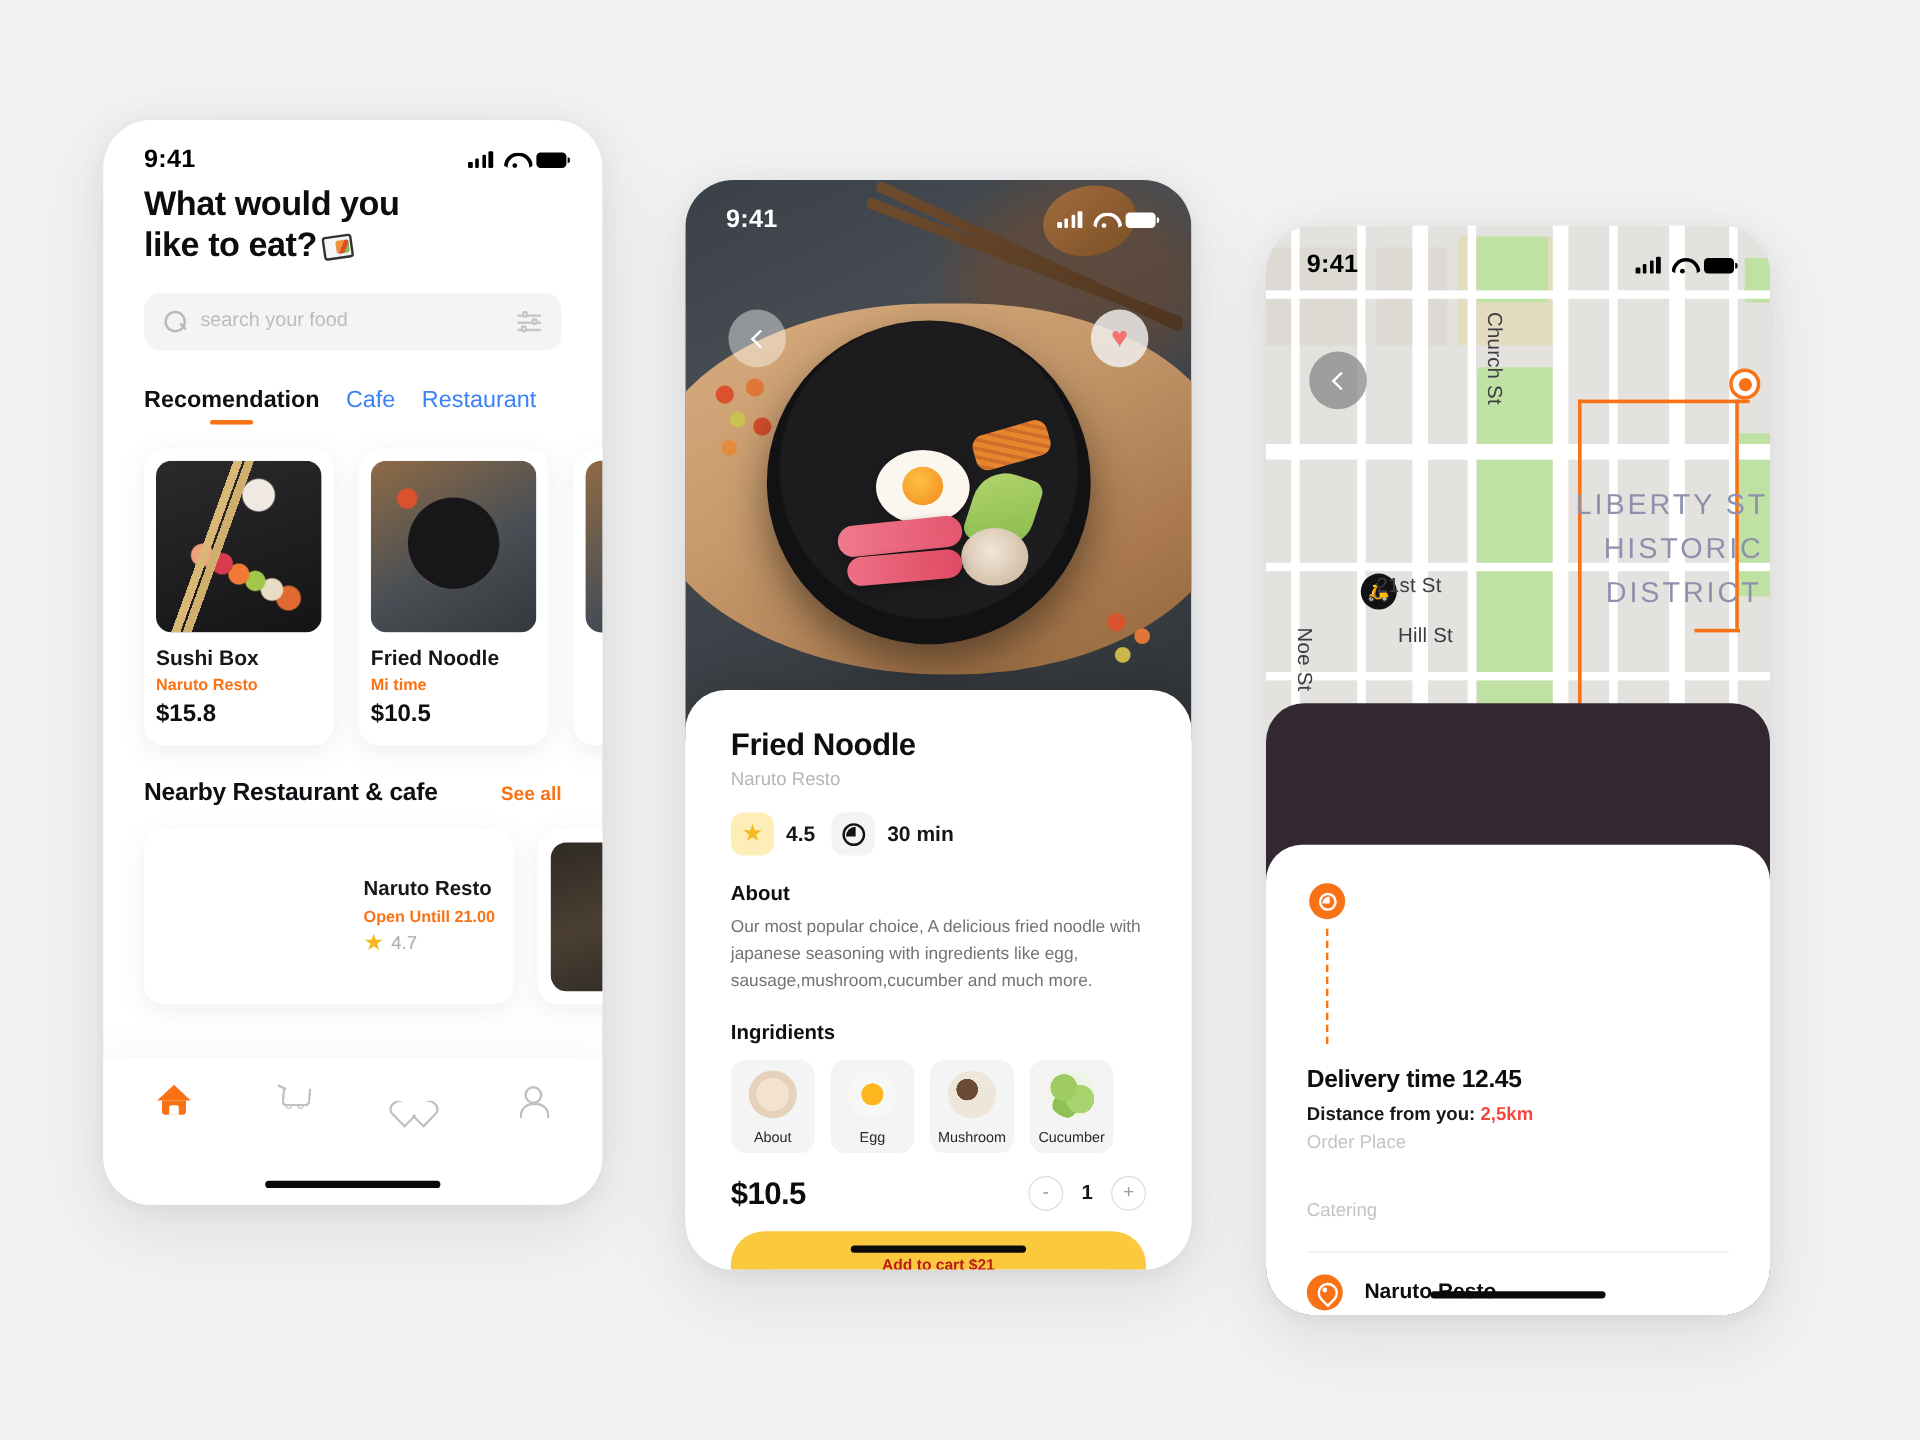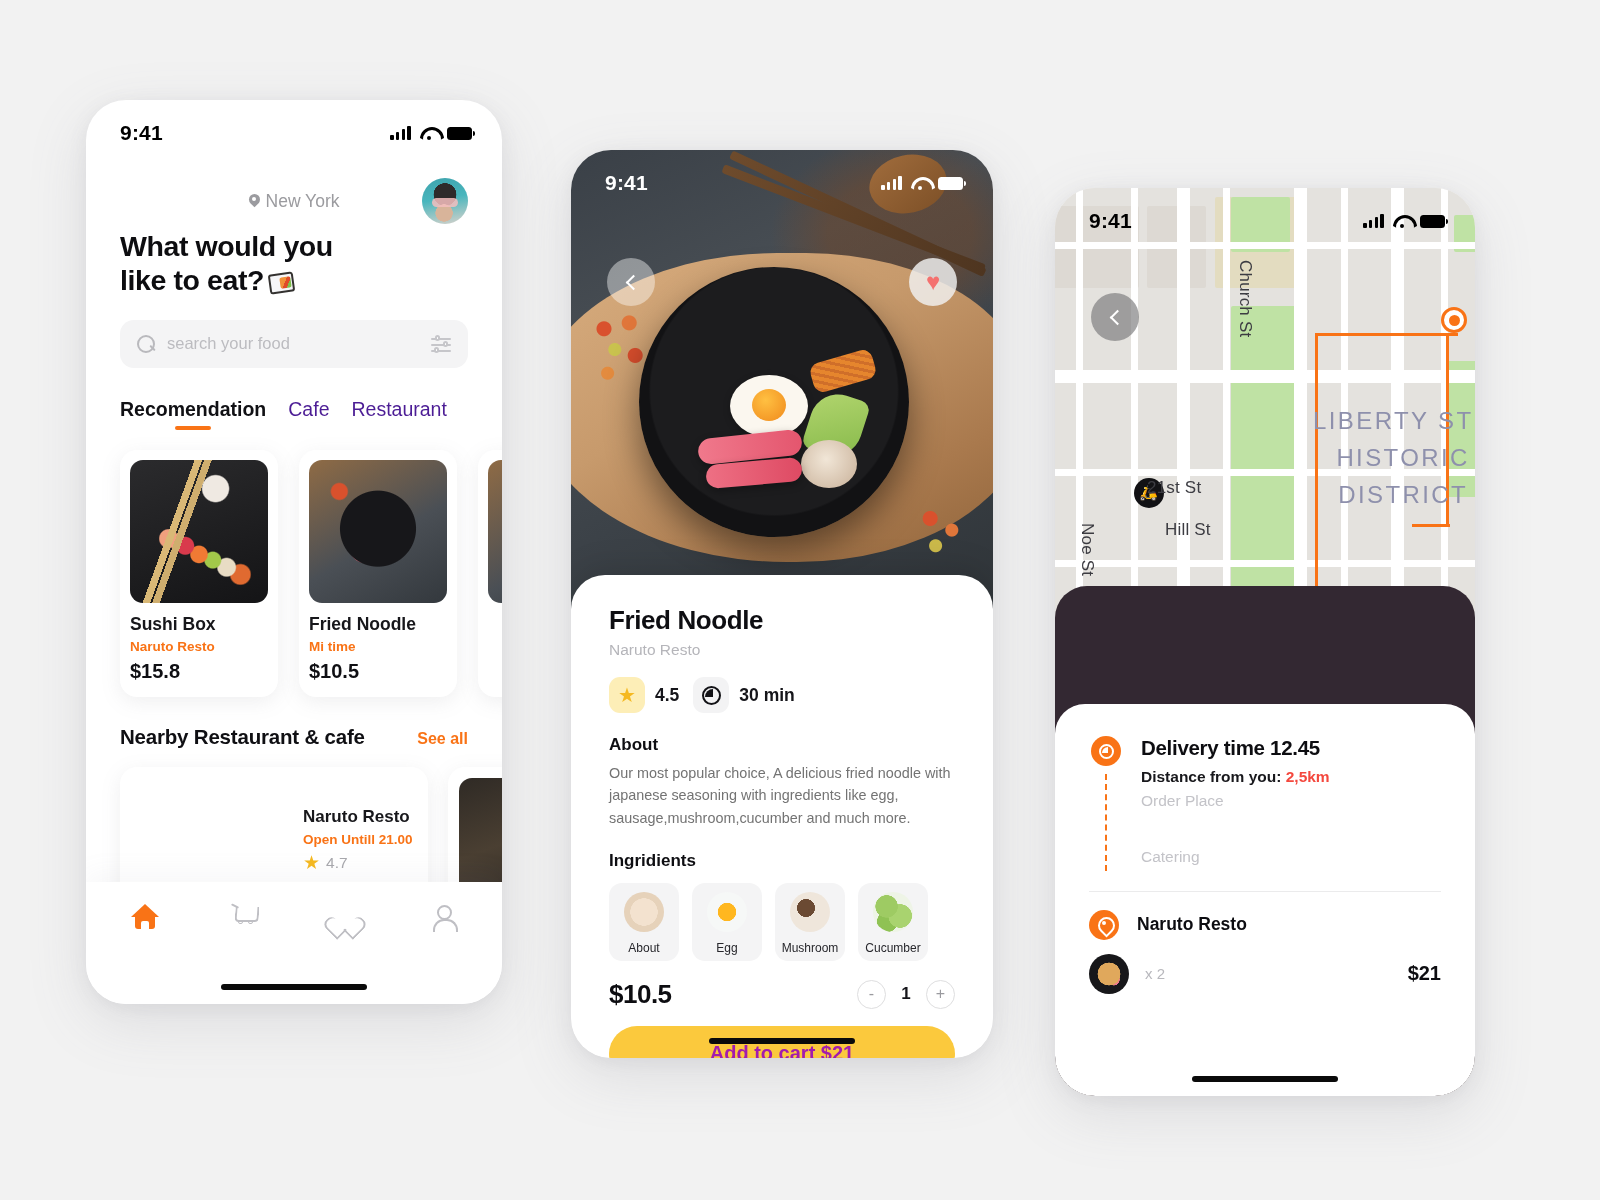--- a/index.html
+++ b/index.html
@@ -120,21 +120,21 @@
   .sliders i { position:absolute; left:0; width:20px; height:2px; background:#c6c6ca; border-radius:2px; }
   .sliders i:nth-child(1){ top:2px; } .sliders i:nth-child(2){ top:8px; } .sliders i:nth-child(3){ top:14px; }
   .sliders b { position:absolute; width:5.4px; height:5.4px; border-radius:50%;
                background:#fff; border:2px solid #c6c6ca; }
   .sliders b:nth-child(4){ top:-.4px; left:4px; }
   .sliders b:nth-child(5){ top:5.6px; left:12px; }
   .sliders b:nth-child(6){ top:11.6px; left:3px; }
 
   .tabs { display: flex; gap: 22px; margin-top: 30px; align-items: flex-start;
           white-space: nowrap; overflow: hidden; }
-  .tab { font-size: 19.5px; color: #4c1d95; font-weight: 500; position: relative; padding-bottom: 9px; }
+  .tab { font-size: 19.5px; color: #3b82f6; font-weight: 500; position: relative; padding-bottom: 9px; }
   .tab.active { color: #101014; font-weight: 800; }
   .tab.active::after {
     content:""; position:absolute; left:50%; transform: translateX(-50%);
     bottom: 0; width: 36px; height: 3.4px; border-radius: 3px; background: var(--accent);
   }
 
   .hrow { display: flex; gap: 21px; margin-top: 20px; }
   .fcard {
     background:#fff; border-radius:17px; padding:10px 10px 14px;
     box-shadow: 0 5px 20px rgba(130,130,140,.13);
@@ -361,21 +361,21 @@
   .stepper { display:flex; align-items:center; gap: 15px; }
   .step-btn {
     width: 29px; height:29px; border-radius:50%; border:1.5px solid #dededf;
     display:flex; align-items:center; justify-content:center; color:#9a9a9f; font-size:16px;
     line-height:1; background:#fff;
   }
   .step-val { font-size: 17px; font-weight: 700; color:#15151a; min-width: 10px; text-align:center; }
   .cart-btn {
     margin-top: 16px; height: 56px; border-radius: 28px; background: var(--yellow);
     display:flex; align-items:center; justify-content:center;
-    color:#a21caf; font-size: 20px; font-weight: 700; border:none; width:100%;
+    color:#b91c1c; font-size: 13px; font-weight: 700; border:none; width:100%;
   }
 
   
   .map { position:absolute; inset:0; background:#e9e7e3; overflow:hidden; }
   .map-base { position:absolute; inset:-10%; background:#e4e2de; }
   .road-h, .road-v {
     position:absolute; background:#fff;
   }
   .road-h { height: 7px; left:-10%; width:130%; }
   .road-v { width: 7px; top:-10%; height:130%; }
@@ -452,21 +452,21 @@
   }
   .ic-phone::after {
     content:""; position:absolute; left:2px; top:1px; width:10px; height:9px;
     border-top: 2.4px solid var(--accent); border-left: 2.4px solid var(--accent);
     border-radius: 7px 0 0 0;
   }
   .p3-sheet {
     position:absolute; left:0; right:0; top: 118px; bottom:0;
     background:#fff; border-radius: 30px 30px 40px 40px; padding: 32px 34px 0;
   }
-  .tl-row { display:flex; gap: 18px; }
+  .tl-row { display:flex; gap: 18px; flex-direction: column; }
   .tl-col { width: 34px; flex:none; display:flex; flex-direction:column; align-items:center; }
   .tl-dot {
     width: 30px; height:30px; border-radius:50%; background: var(--accent);
     display:flex; align-items:center; justify-content:center; flex:none;
   }
   .tl-clock { width:15px; height:15px; border-radius:50%; border:2.2px solid #fff; position:relative; }
   .tl-clock::after {
     content:""; position:absolute; left:1px; top:1px; width:6px; height:6px;
     background:#fff; border-radius: 7px 0 0 0;
   }
@@ -521,27 +521,20 @@
             <i></i>
             <i></i>
           </span>
         <span class="wifi"></span>
         <span class="batt"></span>
       </span>
     </div>
 
     <div class="p1-body">
 
-      <div class="p1-loc-row">
-        <div class="p1-loc">
-          <span class="pin-sm"></span>
-          <span>New York</span>
-        </div>
-        <div class="avatar"></div>
-      </div>
 
       <div class="p1-head">
         <span>What would you</span><br>
         <span>like to eat?</span><span class="bento"></span>
       </div>
 
       <div class="searchbar">
         <span class="mag"></span>
         <span class="search-ph">search your food</span>
         <span class="sliders">

